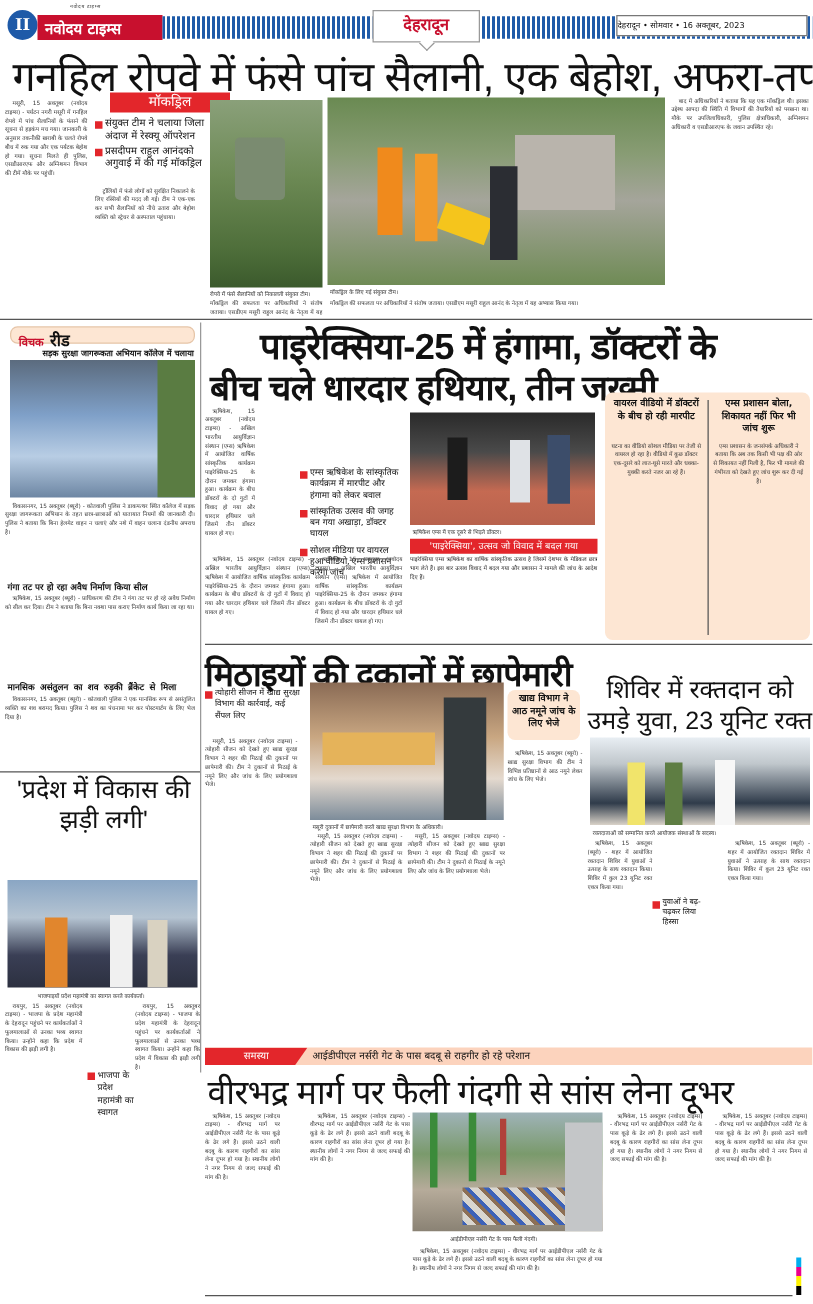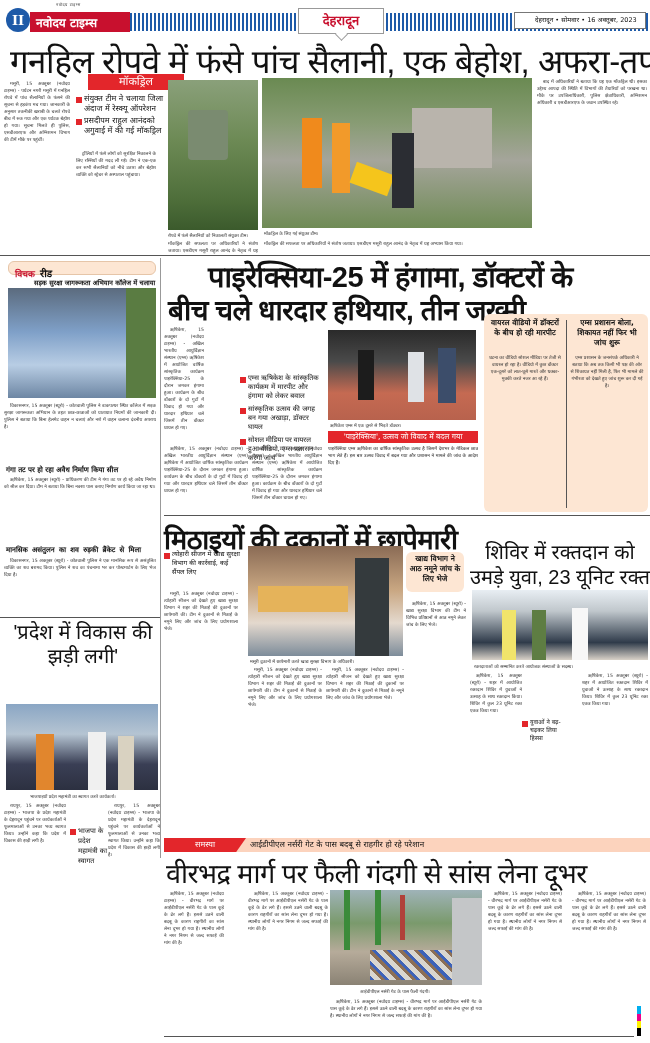--- a/index.html
+++ b/index.html
@@ -7,21 +7,21 @@
   body { font-family: "DejaVu Sans", sans-serif; color: #111; position: relative; }
   .abs { position: absolute; }
   
   .pgnum { left: 6px; top: 8px; width: 24px; height: 24px; border-radius: 50%; background: #1e5aa8; color:#fff; font: bold 13px "DejaVu Serif", serif; display:flex; align-items:center; justify-content:center; }
   .brandsmall { left: 56px; top: 2px; font-size: 4px; color:#333; letter-spacing:.5px; }
   .brand { left: 30px; top: 12px; width: 100px; height: 20px; background: #c8102e; color:#fff; font: bold 12px "DejaVu Sans", sans-serif; padding: 2px 6px; }
   .stripes { left: 130px; top: 13px; width: 520px; height: 18px;
     background: repeating-linear-gradient(90deg, #1e5aa8 0 2px, #fff 2px 4px); }
   .cityTab { left: 298px; top: 8px; width: 86px; height: 26px; background:#fff; border: 1px solid #999; color:#c8102e; font: bold 13px "DejaVu Sans", sans-serif; text-align:center; line-height:24px; }
   .cityTab::after { content:""; position:absolute; left: 38px; bottom:-6px; width:8px; height:8px; background:#fff; border-right:1px solid #999; border-bottom:1px solid #999; transform: rotate(45deg); }
-  .dateBox { right: 4px; top: 12px; width: 132px; height: 17px; background:#fff; border:1px solid #777; font-size: 6.5px; line-height:15px; padding-left:20px; white-space:nowrap; }
+  .dateBox { right: 4px; top: 12px; width: 153px; height: 17px; background:#fff; border:1px solid #777; font-size: 6.5px; line-height:15px; padding-left:0; white-space:nowrap; }
   
   .h1 { font: 30px "Liberation Sans", sans-serif; letter-spacing: -0.5px; white-space: nowrap; color:#111; }
   .txt { font-size: 4.6px; line-height: 7px; color:#333; text-align: justify; overflow:hidden; }
   .txt p { text-indent: 6px; }
   .photo { overflow:hidden; }
   .cap { font-size: 4.5px; color:#333; white-space:nowrap; overflow:hidden; }
   .rule { background:#555; height:1px; }
   .vrule { background:#999; width:1px; }
   .redbox { background:#e3262b; color:#fff; text-align:center; }
   .bullet { font-size: 9px; line-height: 12px; color:#111; padding-left: 8px; position:relative; }
@@ -69,21 +69,21 @@
 <div class="abs cap" style="left:264px; top:230px; width:140px;">मॉकड्रिल के लिए गई संयुक्त टीम।</div>
 <div class="abs txt" style="left:264px; top:240px; width:268px; height:14px;">मॉकड्रिल की सफलता पर अधिकारियों ने संतोष जताया। एसडीएम मसूरी राहुल आनंद के नेतृत्व में यह अभ्यास किया गया।</div>
 <div class="abs txt" style="left:537px; top:78px; width:110px; height:170px;">
     <p>बाद में अधिकारियों ने बताया कि यह एक मॉकड्रिल थी। इसका उद्देश्य आपदा की स्थिति में विभागों की तैयारियों को परखना था। मौके पर उपजिलाधिकारी, पुलिस क्षेत्राधिकारी, अग्निशमन अधिकारी व एसडीआरएफ के जवान उपस्थित रहे।</p>
   </div>
 
 <div class="abs rule" style="left:0; top:255px; width:650px;"></div>
 
 <div class="abs shade" style="left:8px; top:261px; width:148px; height:14px; border:1px solid #e6c5a8;">
   <span style="color:#c8102e; font-weight:bold; font-size:9px; margin-left:6px;">विचक</span>
-  <span style="font-size:10px; font-weight:bold;">रीड</span>
+  <span style="font-size:13px; font-weight:bold;">रीड</span>
 </div>
 <div class="abs subhead" style="left:6px; top:278px; font-size:6.5px;margin-left:28px;">सड़क सुरक्षा जागरूकता अभियान कॉलेज में चलाया</div>
 <div class="abs photo" style="left:8px; top:288px; width:148px; height:110px; background:linear-gradient(180deg,#5b6b7e 0%,#7fa0c8 40%,#b8cde4 70%,#6d86a3 100%);">
   <div style="position:absolute; right:0; top:0; width:30px; height:110px; background:#5a7c42;"></div>
 </div>
 <div class="abs txt" style="left:4px; top:402px; width:152px; height:62px;">
     <p>विकासनगर, 15 अक्तूबर (ब्यूरो) - कोतवाली पुलिस ने डाकपत्थर स्थित कॉलेज में सड़क सुरक्षा जागरूकता अभियान के तहत छात्र-छात्राओं को यातायात नियमों की जानकारी दी। पुलिस ने बताया कि बिना हेलमेट वाहन न चलाएं और नशे में वाहन चलाना दंडनीय अपराध है।</p>
   </div>
 <div class="abs subhead" style="left:6px; top:465px; font-size:7px;">गंगा तट पर हो रहा अवैध निर्माण किया सील</div>
 <div class="abs txt" style="left:4px; top:476px; width:152px; height:48px;">
@@ -135,21 +135,21 @@
 <div class="abs" style="left:8px; top:620px; width:150px; font-size:20px; line-height:24px; text-align:center; font-family:'Liberation Sans',sans-serif;">'प्रदेश में विकास की झड़ी लगी'</div>
 <div class="abs photo" style="left:6px; top:704px; width:152px; height:86px; background:linear-gradient(180deg,#8aa6c4 0%,#b5c4d2 35%,#3a3f55 70%,#2c3040 100%);">
   <div style="position:absolute; left:30px; top:30px; width:18px; height:56px; background:#e1862d;"></div>
   <div style="position:absolute; left:82px; top:28px; width:18px; height:58px; background:#f0f0f0;"></div>
   <div style="position:absolute; left:112px; top:32px; width:16px; height:54px; background:#d9d2c1;"></div>
 </div>
 <div class="abs cap" style="left:30px; top:793px; width:130px;">भाजपाइयों प्रदेश महामंत्री का स्वागत करते कार्यकर्ता।</div>
 <div class="abs txt" style="left:4px; top:802px; width:62px; height:100px;">
     <p>रायपुर, 15 अक्तूबर (नवोदय टाइम्स) - भाजपा के प्रदेश महामंत्री के देहरादून पहुंचने पर कार्यकर्ताओं ने फूलमालाओं से उनका भव्य स्वागत किया। उन्होंने कहा कि प्रदेश में विकास की झड़ी लगी है।</p>
   </div>
-<div class="abs" style="left:70px; top:826px; width:40px;">
+<div class="abs" style="left:70px; top:855px; width:40px;">
   <div class="bullet" style="font-size:7px; line-height:10px;">भाजपा के प्रदेश महामंत्री का स्वागत</div>
 </div>
 <div class="abs txt" style="left:108px; top:802px; width:52px; height:100px;">
     <p>रायपुर, 15 अक्तूबर (नवोदय टाइम्स) - भाजपा के प्रदेश महामंत्री के देहरादून पहुंचने पर कार्यकर्ताओं ने फूलमालाओं से उनका भव्य स्वागत किया। उन्होंने कहा कि प्रदेश में विकास की झड़ी लगी है।</p>
   </div>
 
 <div class="abs h1" style="left:164px; top:520px; font-size:27px; font-weight:bold;">मिठाइयों की दुकानों में छापेमारी</div>
 <div class="abs" style="left:164px; top:550px; width:76px;">
   <div class="bullet" style="font-size:6.5px; line-height:9px;">त्योहारी सीजन में खाद्य सुरक्षा विभाग की कार्रवाई, कई सैंपल लिए</div>
 </div>

